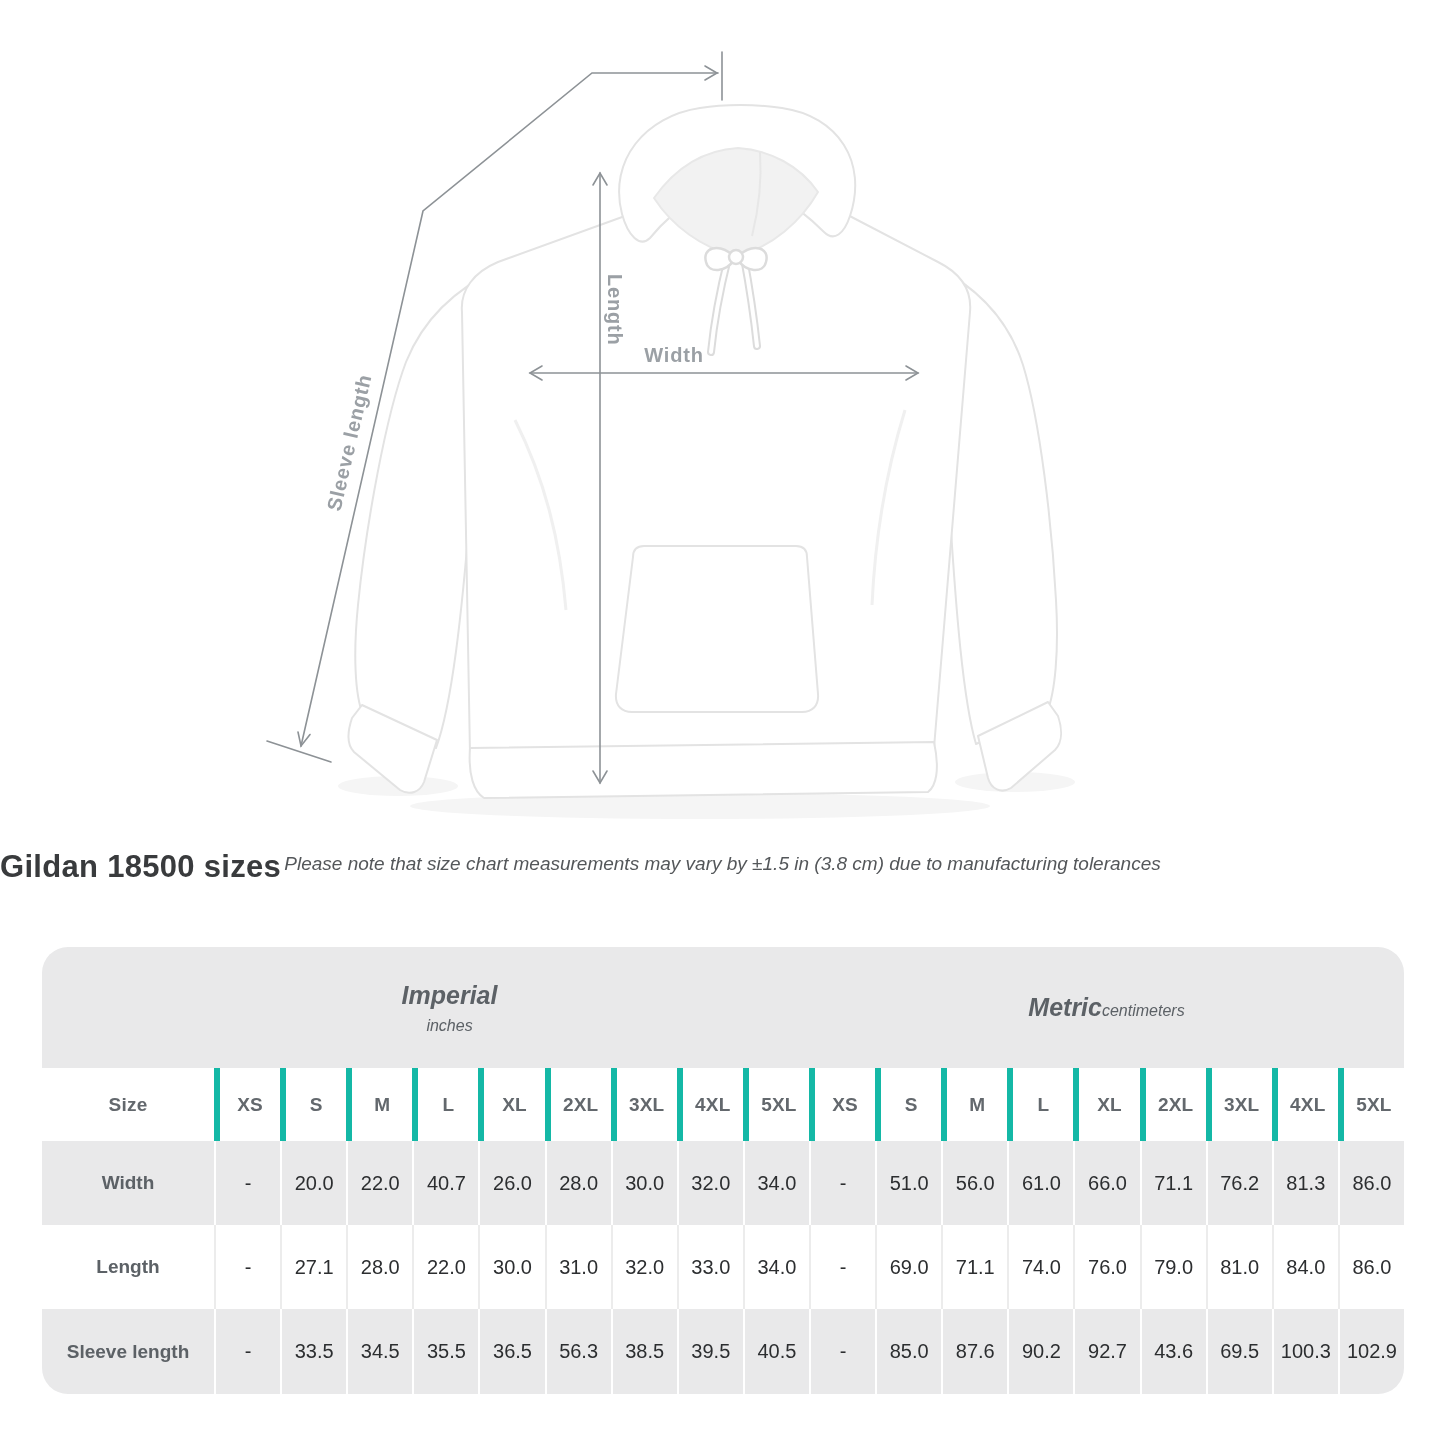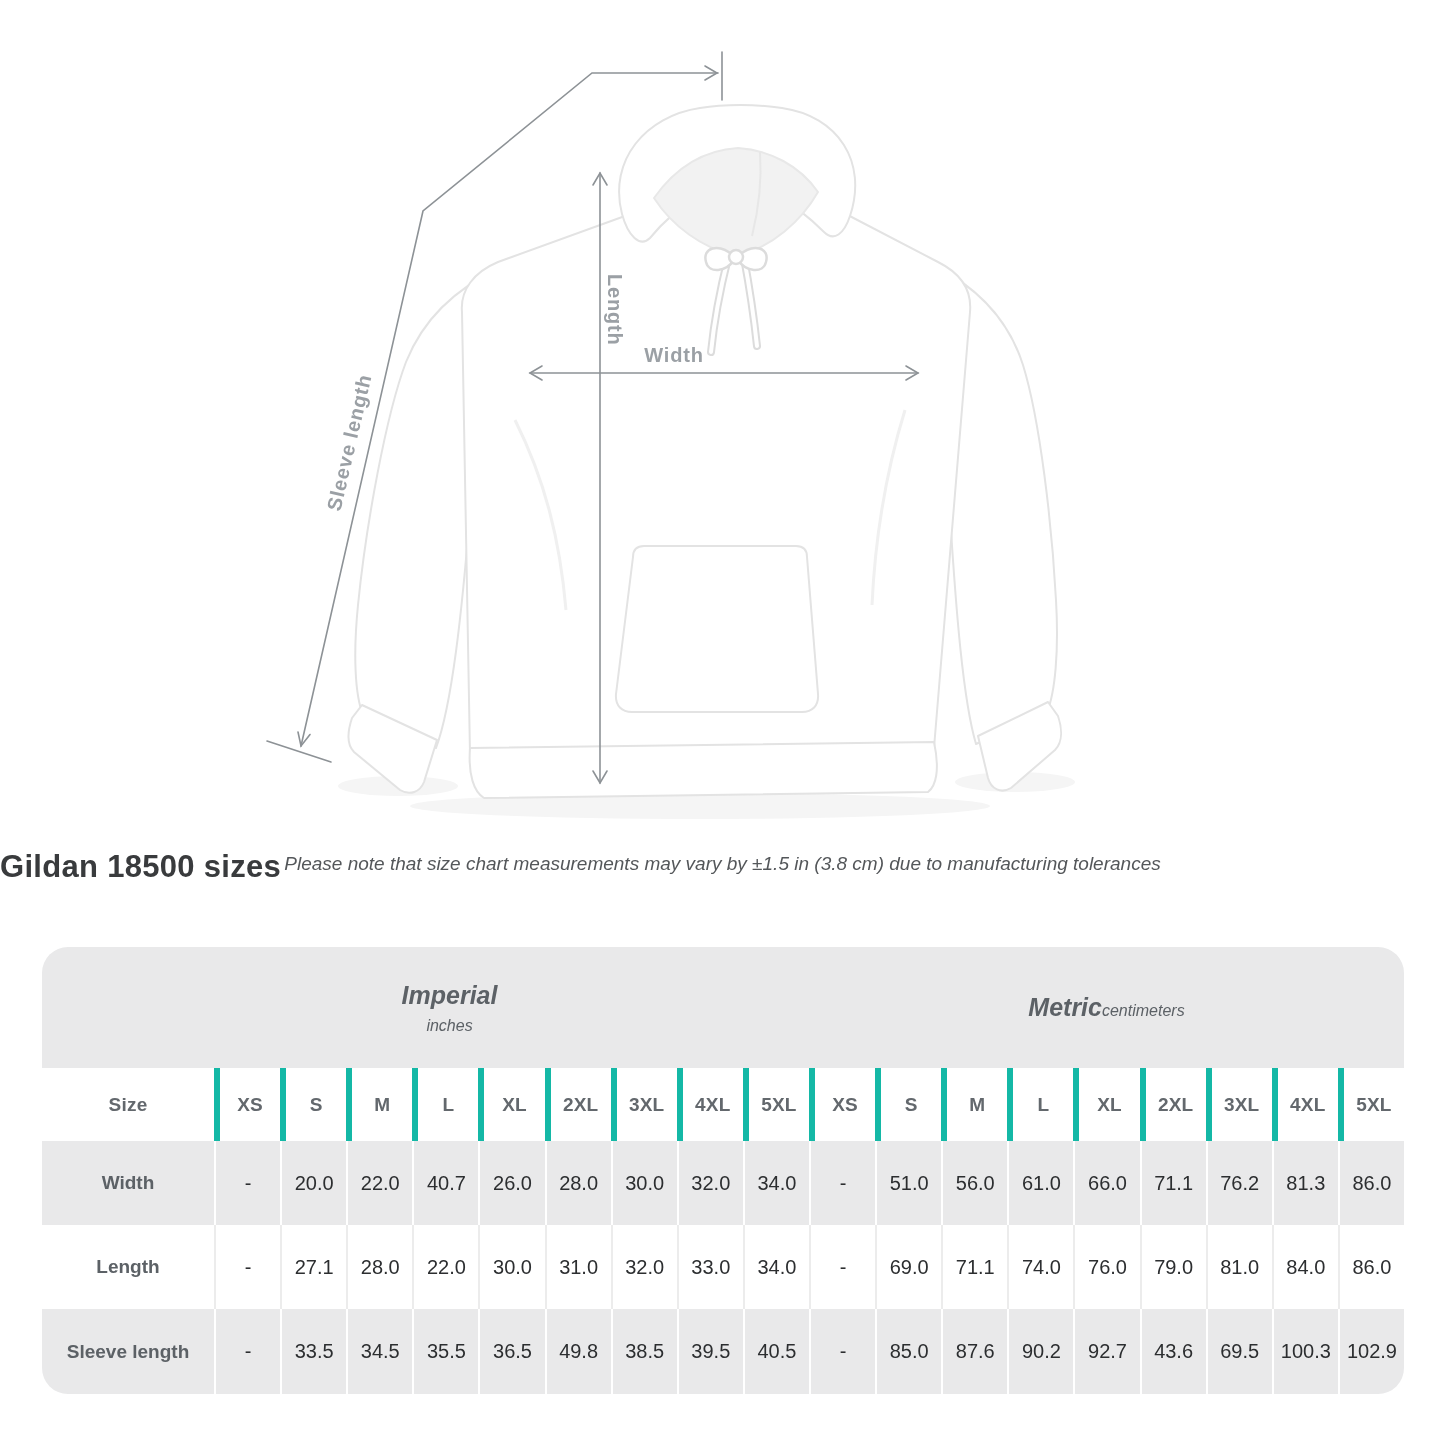--- a/index.html
+++ b/index.html
@@ -199,21 +199,21 @@
       <div class="val">86.0</div>
     </div>
 
     <div class="trow gray r3">
       <div class="rowlab">Sleeve length</div>
       <div class="val">-</div>
       <div class="val">33.5</div>
       <div class="val">34.5</div>
       <div class="val">35.5</div>
       <div class="val">36.5</div>
-      <div class="val">49.8</div>
+      <div class="val">56.3</div>
       <div class="val">38.5</div>
       <div class="val">39.5</div>
       <div class="val">40.5</div>
       <div class="val">-</div>
       <div class="val">85.0</div>
       <div class="val">87.6</div>
       <div class="val">90.2</div>
       <div class="val">92.7</div>
       <div class="val">43.6</div>
       <div class="val">69.5</div>

